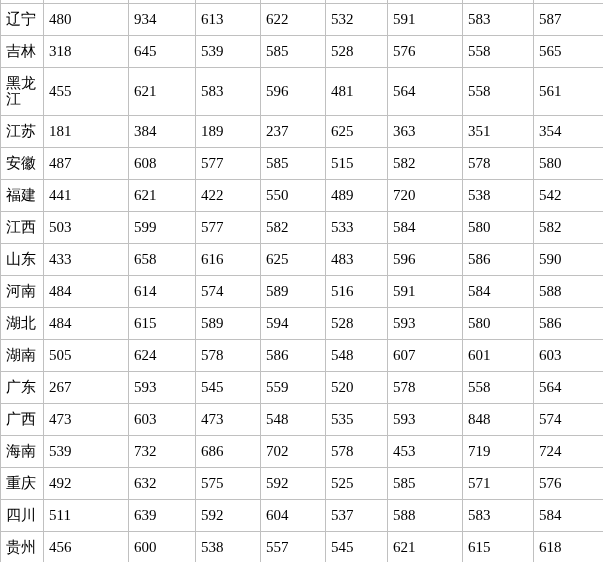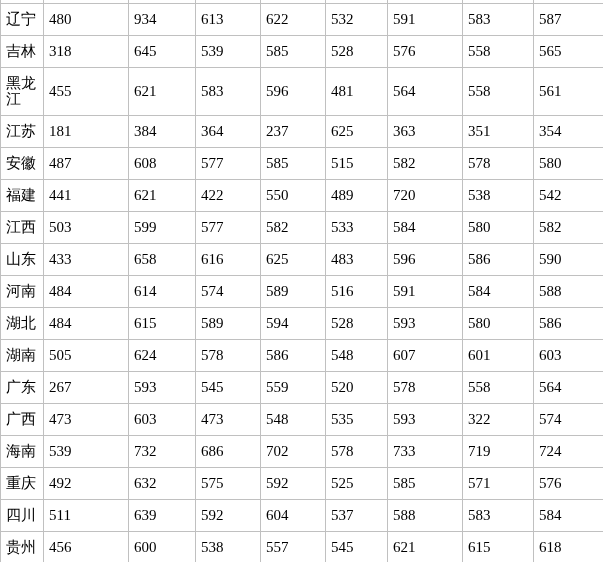--- a/index.html
+++ b/index.html
@@ -102,21 +102,21 @@
           <td class="value">596</td>
           <td class="value">481</td>
           <td class="value">564</td>
           <td class="value">558</td>
           <td class="value">561</td>
         </tr>
         <tr>
           <td class="province">江苏</td>
           <td class="value">181</td>
           <td class="value">384</td>
-          <td class="value">364</td>
+          <td class="value">189</td>
           <td class="value">237</td>
           <td class="value">625</td>
           <td class="value">363</td>
           <td class="value">351</td>
           <td class="value">354</td>
         </tr>
         <tr>
           <td class="province">安徽</td>
           <td class="value">487</td>
           <td class="value">608</td>
@@ -205,31 +205,31 @@
           <td class="value">564</td>
         </tr>
         <tr>
           <td class="province">广西</td>
           <td class="value">473</td>
           <td class="value">603</td>
           <td class="value">473</td>
           <td class="value">548</td>
           <td class="value">535</td>
           <td class="value">593</td>
-          <td class="value">322</td>
+          <td class="value">848</td>
           <td class="value">574</td>
         </tr>
         <tr>
           <td class="province">海南</td>
           <td class="value">539</td>
           <td class="value">732</td>
           <td class="value">686</td>
           <td class="value">702</td>
           <td class="value">578</td>
-          <td class="value">733</td>
+          <td class="value">453</td>
           <td class="value">719</td>
           <td class="value">724</td>
         </tr>
         <tr>
           <td class="province">重庆</td>
           <td class="value">492</td>
           <td class="value">632</td>
           <td class="value">575</td>
           <td class="value">592</td>
           <td class="value">525</td>

